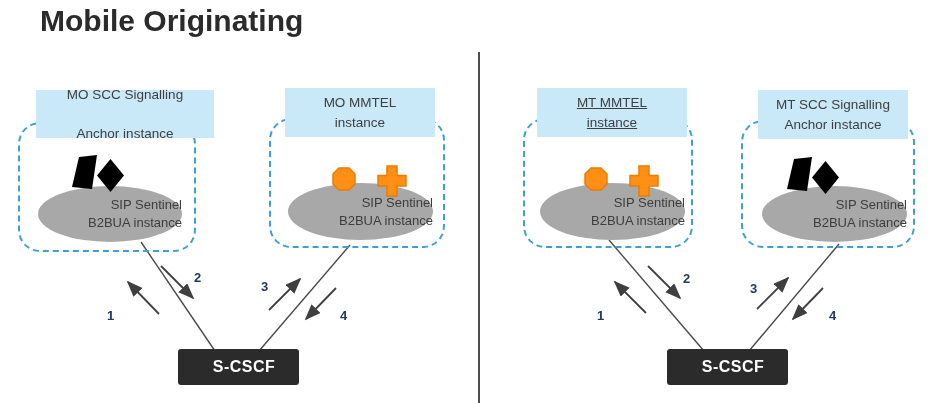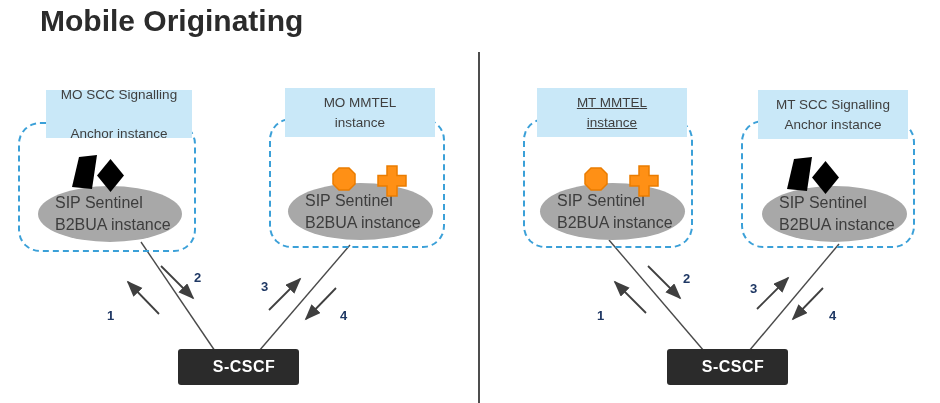--- a/index.html
+++ b/index.html
@@ -27,23 +27,23 @@
     color:var(--body_text,#3f3f3f);
     font-size:13.5px;line-height:1.45;
     display:flex;flex-direction:column;justify-content:center;
     text-align:center;
     box-sizing:border-box;
   }
   .ellipse{
     background:var(--ellipse_fill,#a8a8a8);
     border-radius:50%;
     color:var(--ellipse_text,#3d3d3d);
-    font-size:16px;line-height:1.35;
+    font-size:13px;line-height:1.35;
     display:flex;flex-direction:column;justify-content:center;
-    padding-left:17px;box-sizing:border-box;
+    padding-left:17px;box-sizing:border-box;align-items:flex-end;
   }
   .scscf{
     background:var(--scscf_bg,#2b2b2b);
     color:var(--scscf_text,#ffffff);
     font-weight:bold;font-size:16px;letter-spacing:.5px;
     display:flex;align-items:center;justify-content:center;
     border-radius:3px;
     padding-left:11px;
   }
   .num{
@@ -85,21 +85,21 @@
     <line class="flow-arrow" x1="648" y1="266" x2="680" y2="298" marker-end="url(#ah)"></line>
     <line class="flow-arrow" x1="757" y1="309" x2="788" y2="278" marker-end="url(#ah)"></line>
     <line class="flow-arrow" x1="823" y1="288" x2="793" y2="319" marker-end="url(#ah)"></line>
   </svg>
 
   <div class="abs divider" style="left:478px;top:52px;height:351px;"></div>
 
   <div class="abs title" style="left:40px;top:4px;width:350px;">Mobile Originating</div>
 
   <div class="abs dashed-box" style="left:18px;top:122px;width:178px;height:130px;"></div>
-  <div class="abs label-box" style="left:46px;top:90px;width:146px;height:48px;gap:19px;">
+  <div class="abs label-box" style="left:36px;top:90px;width:178px;height:48px;gap:19px;">
     <span>MO SCC Signalling</span>
     <span>Anchor instance</span>
   </div>
   <div class="abs ellipse" style="left:38px;top:186px;width:144px;height:56px;">
     <span>SIP Sentinel</span>
     <span>B2BUA instance</span>
   </div>
   <svg class="abs" style="left:72px;top:155px;" width="26" height="35" viewBox="0 0 26 35">
     <polygon class="icon-black" points="7,2 25,0 20,34 0,32"></polygon>
   </svg>

